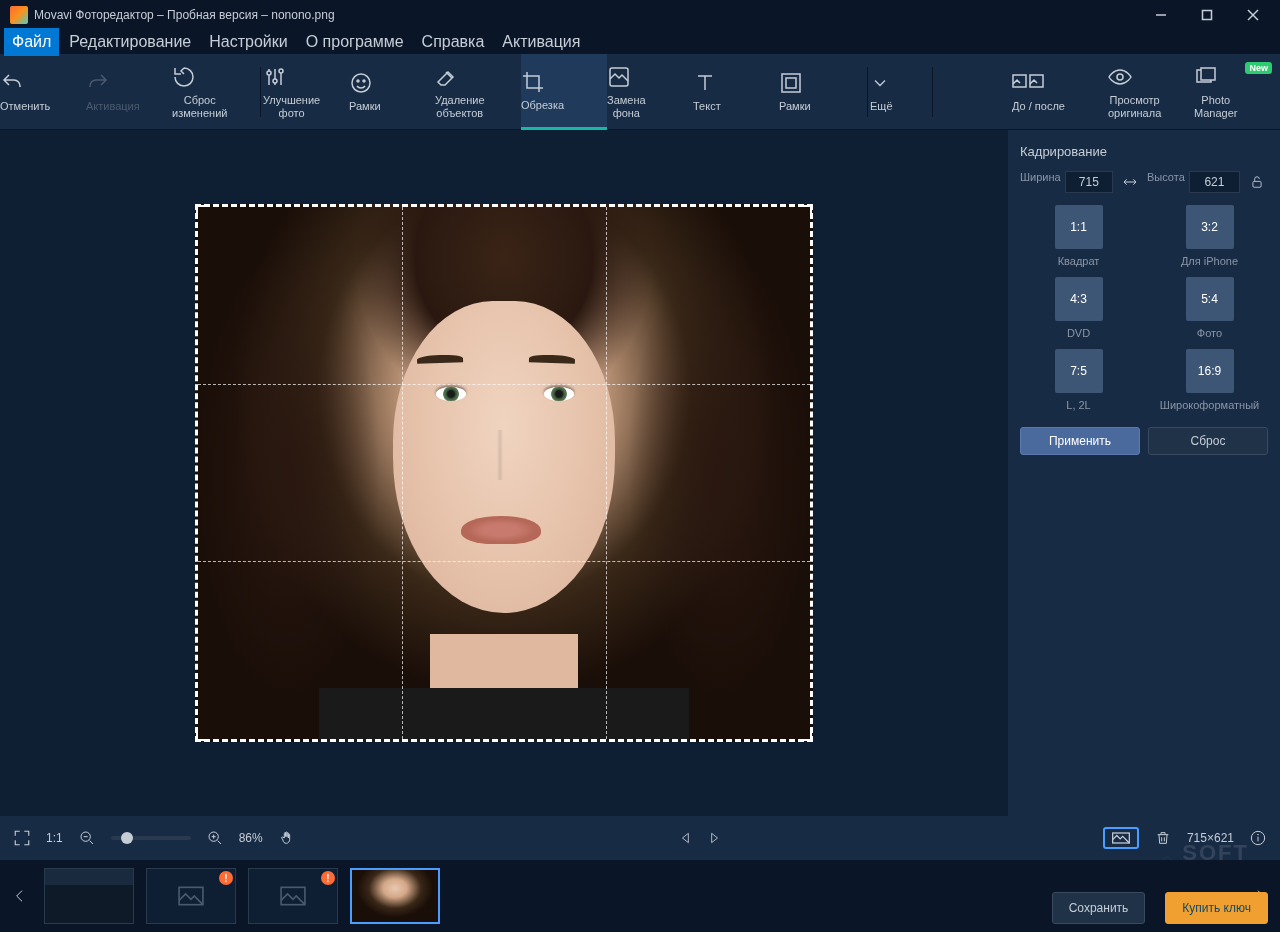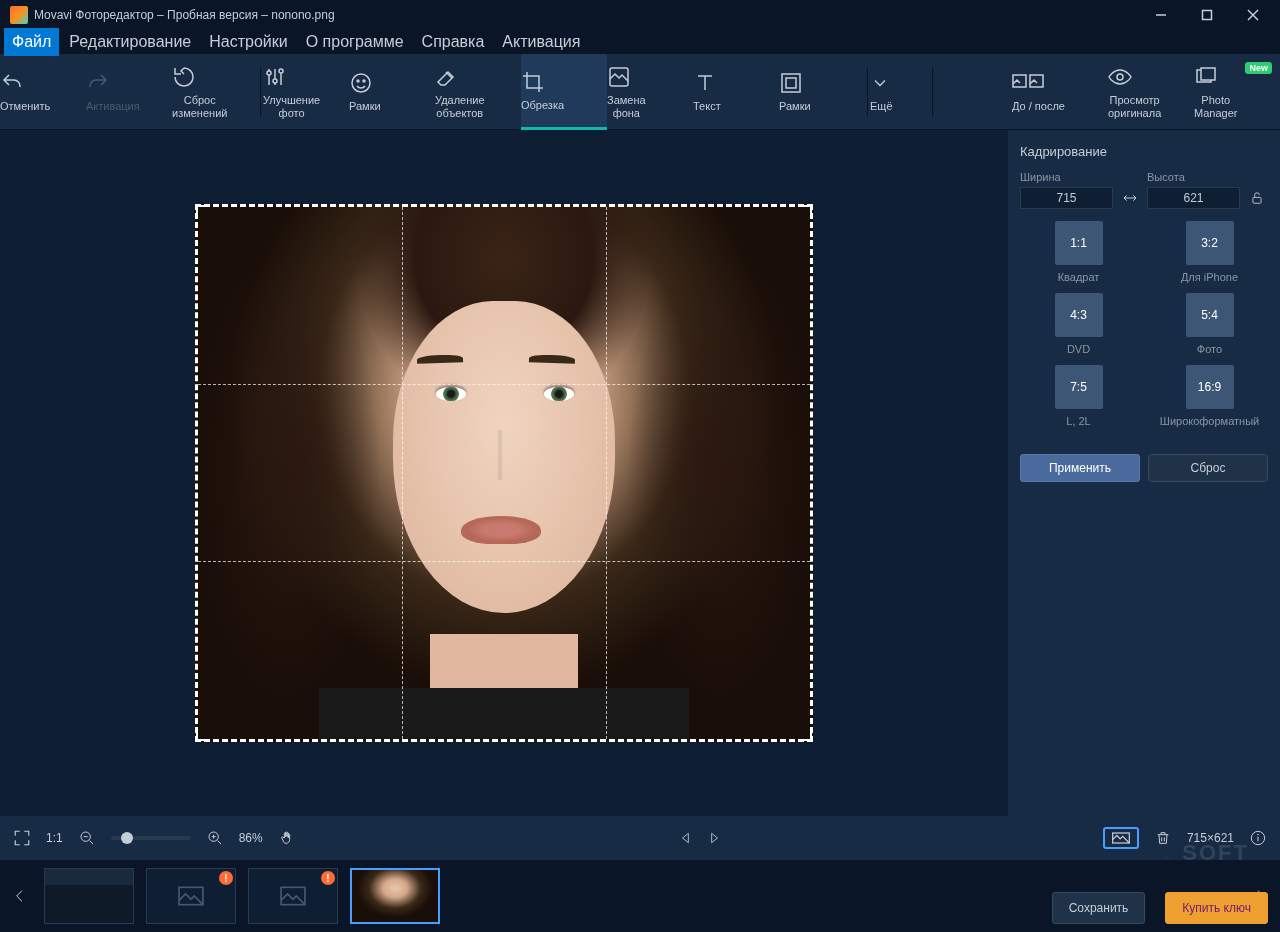--- a/index.html
+++ b/index.html
@@ -41,48 +41,48 @@
 .crop-grid-v{position:absolute;top:0;bottom:0;width:0;border-left:1px dashed rgba(255,255,255,0.7)}
 .crop-grid-h{position:absolute;left:0;right:0;height:0;border-top:1px dashed rgba(255,255,255,0.7)}
 .crop-corner{position:absolute;width:14px;height:14px;border:2px solid #fff}
 .crop-corner.tl{top:-2px;left:-2px;border-right:none;border-bottom:none}
 .crop-corner.tr{top:-2px;right:-2px;border-left:none;border-bottom:none}
 .crop-corner.bl{bottom:-2px;left:-2px;border-right:none;border-top:none}
 .crop-corner.br{bottom:-2px;right:-2px;border-left:none;border-top:none}
 .side-panel{width:272px;background:#182b44;padding:14px 12px;display:flex;flex-direction:column;gap:12px}
 .panel-title{font-size:13px;color:#c5cdd6}
 .dim-row{display:flex;align-items:flex-end;gap:6px}
-.dim-group{flex:1;display:flex;flex-direction:column;gap:4px}
+.dim-group{flex:1;display:flex;flex-direction:row;gap:4px}
 .dim-label{font-size:11px;color:#8a96a6}
 .dim-input{background:#0f1f33;border:1px solid #2a3a4e;color:#c5cdd6;text-align:center;font-size:12px;height:22px;width:100%}
 .swap-btn,.lock-btn{width:22px;height:22px;display:flex;align-items:center;justify-content:center;color:#c5cdd6}
 .ratio-grid{display:grid;grid-template-columns:1fr 1fr;gap:10px 14px}
 .ratio-item{display:flex;flex-direction:column;align-items:center;gap:6px}
 .ratio-box{width:48px;height:44px;background:#3e5675;display:flex;align-items:center;justify-content:center;font-size:12px;color:#fff;border-radius:2px}
 .ratio-label{font-size:11px;color:#8a96a6;}
-.panel-actions{display:flex;gap:8px;margin-top:15px}
+.panel-actions{display:flex;gap:8px;margin-top:4px}
 .btn{flex:1;height:28px;border:1px solid #3a4a5e;background:#1f3248;color:#c5cdd6;font-size:12px;border-radius:3px;display:flex;align-items:center;justify-content:center}
 .btn.primary{background:#4a6a9e;color:#fff;border-color:#5a7aae}
 .statusbar{height:44px;background:#182b44;display:flex;align-items:center;padding:0 12px;gap:14px;color:#c5cdd6;font-size:12px}
 .status-ic{width:20px;height:20px;display:flex;align-items:center;justify-content:center}
 .zoom-slider{width:80px;height:4px;background:#2a3a4e;border-radius:2px;position:relative}
 .zoom-slider::after{content:"";position:absolute;left:10px;top:-4px;width:12px;height:12px;background:#c5cdd6;border-radius:50%}
 .status-center{flex:1;display:flex;justify-content:center;gap:8px}
 .fit-btn{padding:2px 6px;border:2px solid #4a9eff;border-radius:3px;display:flex;align-items:center}
 .filmstrip{height:72px;background:#0a1628;display:flex;align-items:center;padding:0 8px;gap:12px;position:relative}
 .nav-arrow{width:24px;height:56px;display:flex;align-items:center;justify-content:center;color:#c5cdd6}
 .thumb{width:90px;height:56px;background:#0f1f33;border:1px solid #2a3a4e;position:relative;overflow:hidden}
 .thumb.active{border:2px solid #4a9eff}
 .thumb-warn{position:absolute;top:2px;right:2px;width:14px;height:14px;background:#ff6b35;border-radius:50%;color:#fff;font-size:10px;display:flex;align-items:center;justify-content:center;font-weight:bold}
 .thumb .mini{width:100%;height:100%;background:radial-gradient(ellipse 55% 70% at 50% 35%,#e8c8b0 0%,#d4a888 25%,#3a2818 55%,#1a0e08 80%)}
 .thumb .editor-mini{width:100%;height:100%;background:linear-gradient(180deg,#1a2a3e 30%,#0f1a28 30%)}
 .thumb .ph-ic{width:100%;height:100%;display:flex;align-items:center;justify-content:center;color:#4a5a6e}
 .bottom-actions{position:absolute;right:12px;bottom:8px;display:flex;gap:20px}
 .action-btn{height:32px;padding:0 16px;border:1px solid #3a4a5e;background:#1f3248;color:#c5cdd6;font-size:12px;border-radius:3px;display:flex;align-items:center}
-.action-btn.buy{background:#f0a030;border-color:#f0a030;color:#701a75}
+.action-btn.buy{background:#f0a030;border-color:#f0a030;color:#0c4a6e}
 .watermark{position:absolute;right:12px;bottom:40px;font-size:22px;font-weight:bold;color:rgba(200,210,220,0.15);letter-spacing:2px;display:flex;align-items:center;gap:6px}
 .watermark svg{opacity:0.2}
 svg{stroke:currentColor;fill:none;stroke-width:1.5}
 </style>
 </head>
 <body>
 
 <div class="titlebar">
   <div class="app-icon"></div>
   <div class="title">Movavi Фоторедактор – Пробная версия – nonono.png</div>

